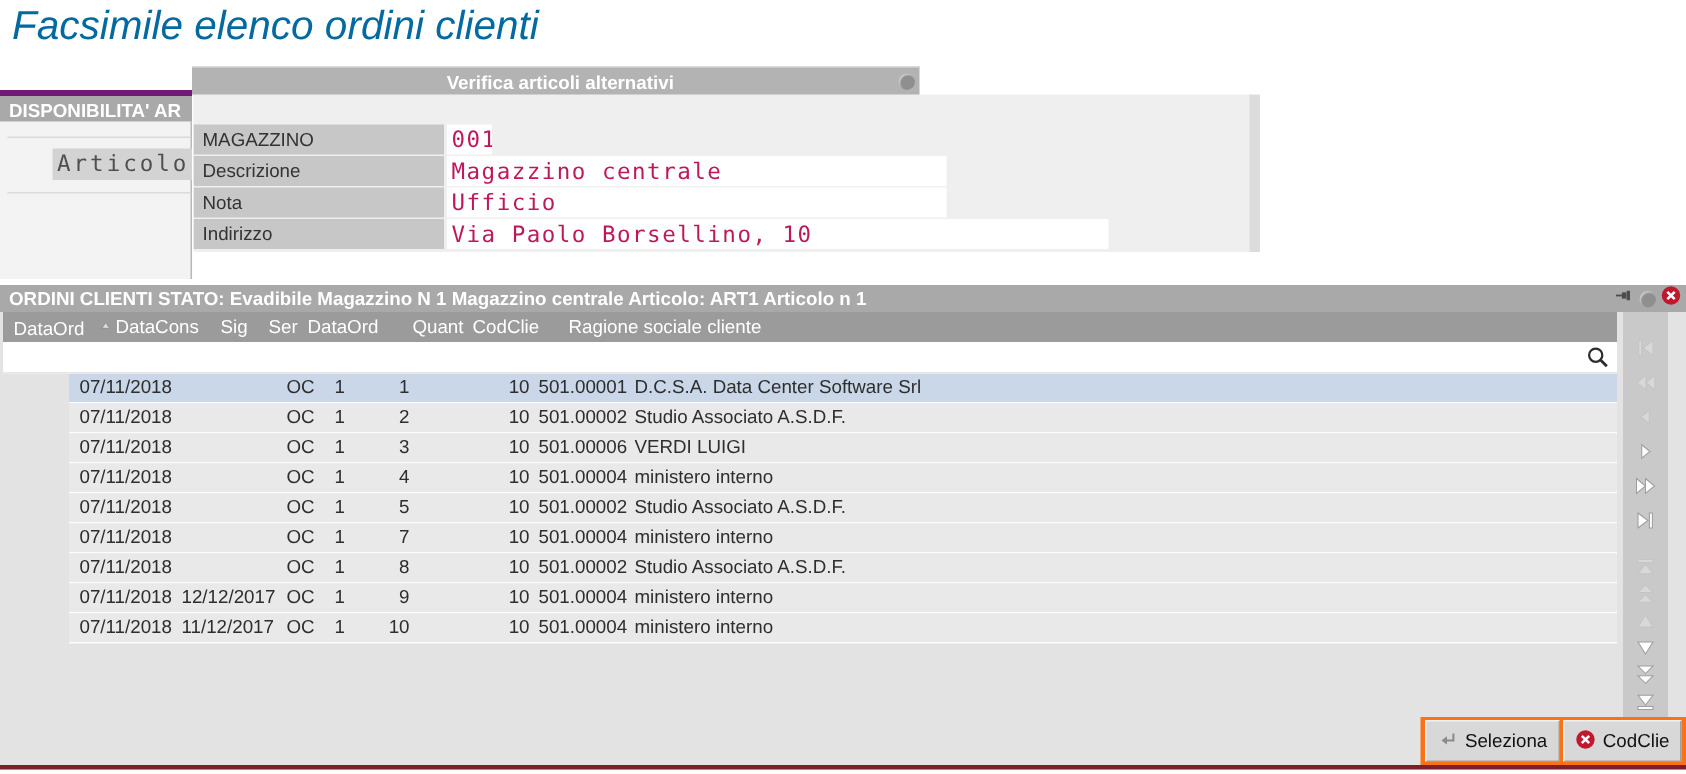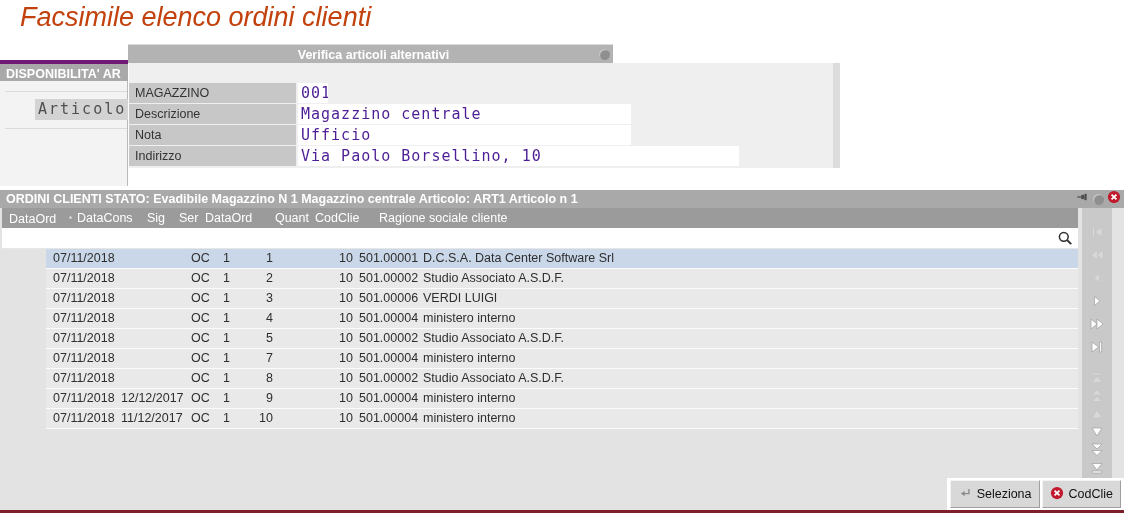--- a/index.html
+++ b/index.html
@@ -1,18 +1,18 @@
 <!DOCTYPE html>
 <html><head>
 <meta charset="utf-8">
 <style>
   html,body{margin:0;padding:0;background:#fff;}
   .stage{position:relative;width:1124px;height:516px;background:#fff;overflow:hidden;
          font-family:"Liberation Sans",sans-serif;}
-  .page-title{position:absolute;left:20px;top:2px;font-style:italic;font-size:27px;color:#c2410c;white-space:nowrap;}
+  .page-title{position:absolute;left:8px;top:2px;font-style:italic;font-size:27px;color:#0369a1;white-space:nowrap;}
 
   .win{position:absolute;box-sizing:border-box;}
   .tbar{position:relative;background:#a9a9a9;color:#fff;font-weight:bold;font-size:12.5px;
         white-space:nowrap;overflow:hidden;box-sizing:border-box;padding-left:6px;}
   .tbar-icons{position:absolute;right:3px;top:0;bottom:0;display:flex;align-items:center;gap:3px;}
   .circle-btn{display:inline-block;width:11px;height:11px;border-radius:50%;background:#8f8f8f;
               box-shadow:inset 1px 1px 1px rgba(255,255,255,.55);}
 
   
   .verifica{left:128px;top:44px;width:485px;height:20px;text-align:center;}
@@ -28,21 +28,21 @@
         font-size:15px;letter-spacing:2px;padding:1px 3px 2px 3px;margin-left:30px;}
   .artval{color:#3a9bcf;font-family:"DejaVu Sans Mono",monospace;font-size:15px;letter-spacing:2px;margin-left:7px;}
 
   
   .dati{left:128px;top:63px;width:712px;height:127px;border-left:1px solid #fdfdfd;}
   .dati .tbar{height:22px;line-height:22px;}
   .dati-body{position:relative;height:105px;background:#efefef;padding-top:20px;box-sizing:border-box;overflow:hidden;}
   .frow{display:flex;height:21px;}
   .flabel{width:167px;background:#c7c7c7;color:#333;font-size:12.5px;line-height:20px;height:20px;
           padding-left:6px;box-sizing:border-box;}
-  .fval{margin-left:2px;background:#fff;color:#4c1d95;font-family:"DejaVu Sans Mono",monospace;
+  .fval{margin-left:2px;background:#fff;color:#be185d;font-family:"DejaVu Sans Mono",monospace;
         font-size:15px;letter-spacing:1px;line-height:20px;height:20px;padding-left:3px;
         box-sizing:border-box;white-space:nowrap;overflow:hidden;}
   .w0{width:30px}.w1{width:333px}.w2{width:333px}.w3{width:441px}
   .scrollstrip{position:absolute;right:0;top:0;bottom:0;width:7px;background:#dcdcdc;}
 
   
   .ordini{left:0;top:190px;width:1124px;height:323px;background:#e3e3e3;border-bottom:3px solid #7c1f2b;}
   .ordini .tbar{height:18px;line-height:18px;}
   .table{position:absolute;left:2px;top:18px;width:1076px;}
   .thead{display:flex;height:20px;background:#9b9b9b;color:#fff;font-size:12.5px;line-height:20px;}
@@ -64,21 +64,21 @@
   .toolbar{position:absolute;right:12px;top:18px;width:30px;height:270px;background:#c9c9c9;
            display:flex;flex-direction:column;align-items:center;padding-top:16px;box-sizing:border-box;}
   .nav{width:16px;height:16px;}
   .nav.g1{margin-bottom:7px;}
   .nav.g2{margin-bottom:2px;}
   .tspacer{height:8px;}
   .nav.enabled svg path{fill:#fdfdfd;stroke:#9e9e9e;stroke-width:.7;}
   .nav.disabled svg path{fill:#d8d8d8;stroke:#c4c4c4;stroke-width:.7;}
 
   
-  .btnbar{position:absolute;right:0;bottom:0;height:32px;background:#ffffff;display:flex;
+  .btnbar{position:absolute;right:0;bottom:0;height:32px;background:#f97316;display:flex;
           align-items:center;padding:0 2px;}
   .btn{height:28px;margin:0 1px;background:#d8d8d8;border:1px solid;border-color:#f4f4f4 #9f9f9f #9f9f9f #f4f4f4;
        font-size:12.5px;color:#111;display:flex;align-items:center;gap:5px;padding:0 7px;
        font-family:"Liberation Sans",sans-serif;cursor:default;}
 </style>
 </head>
 <body>
 
 <div class="stage">
 

